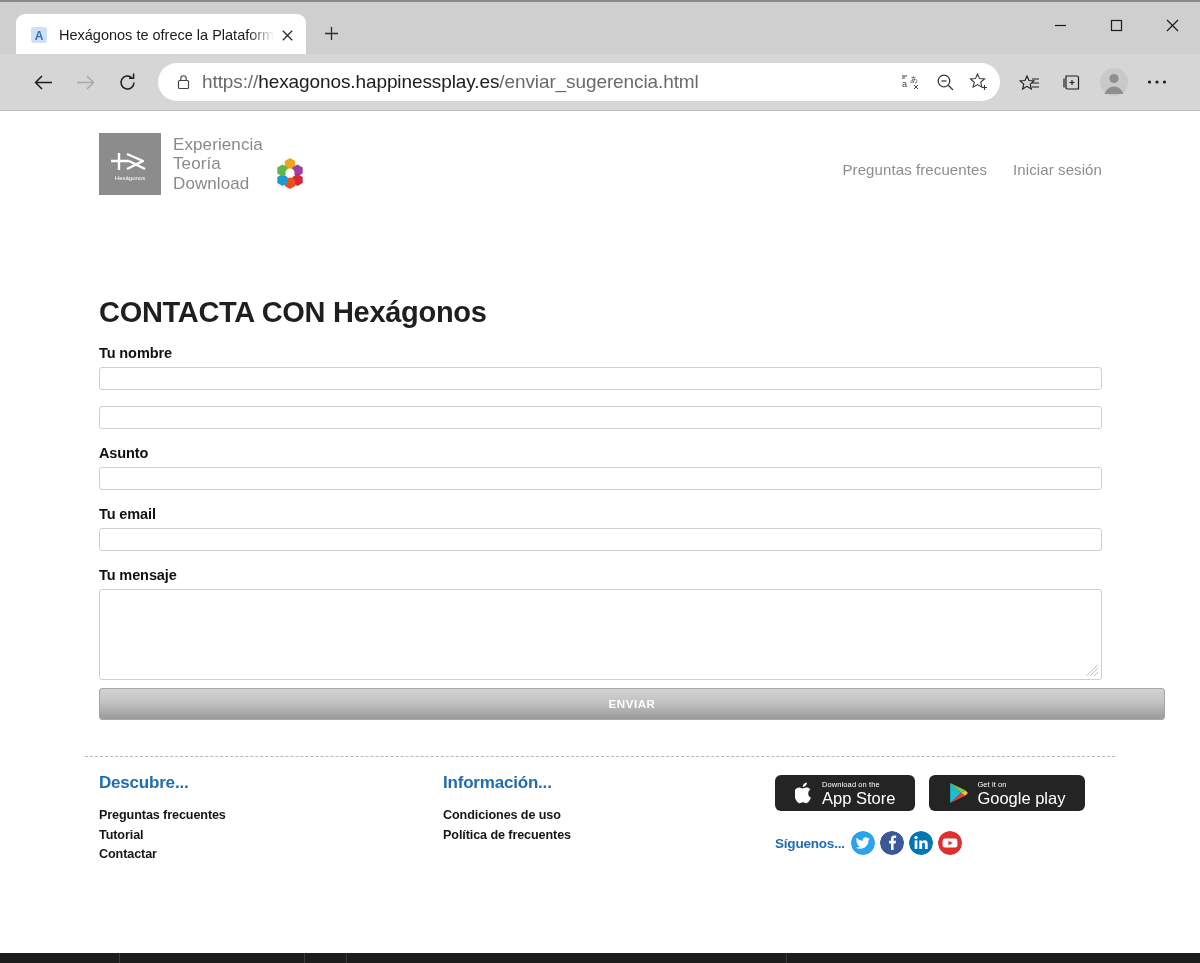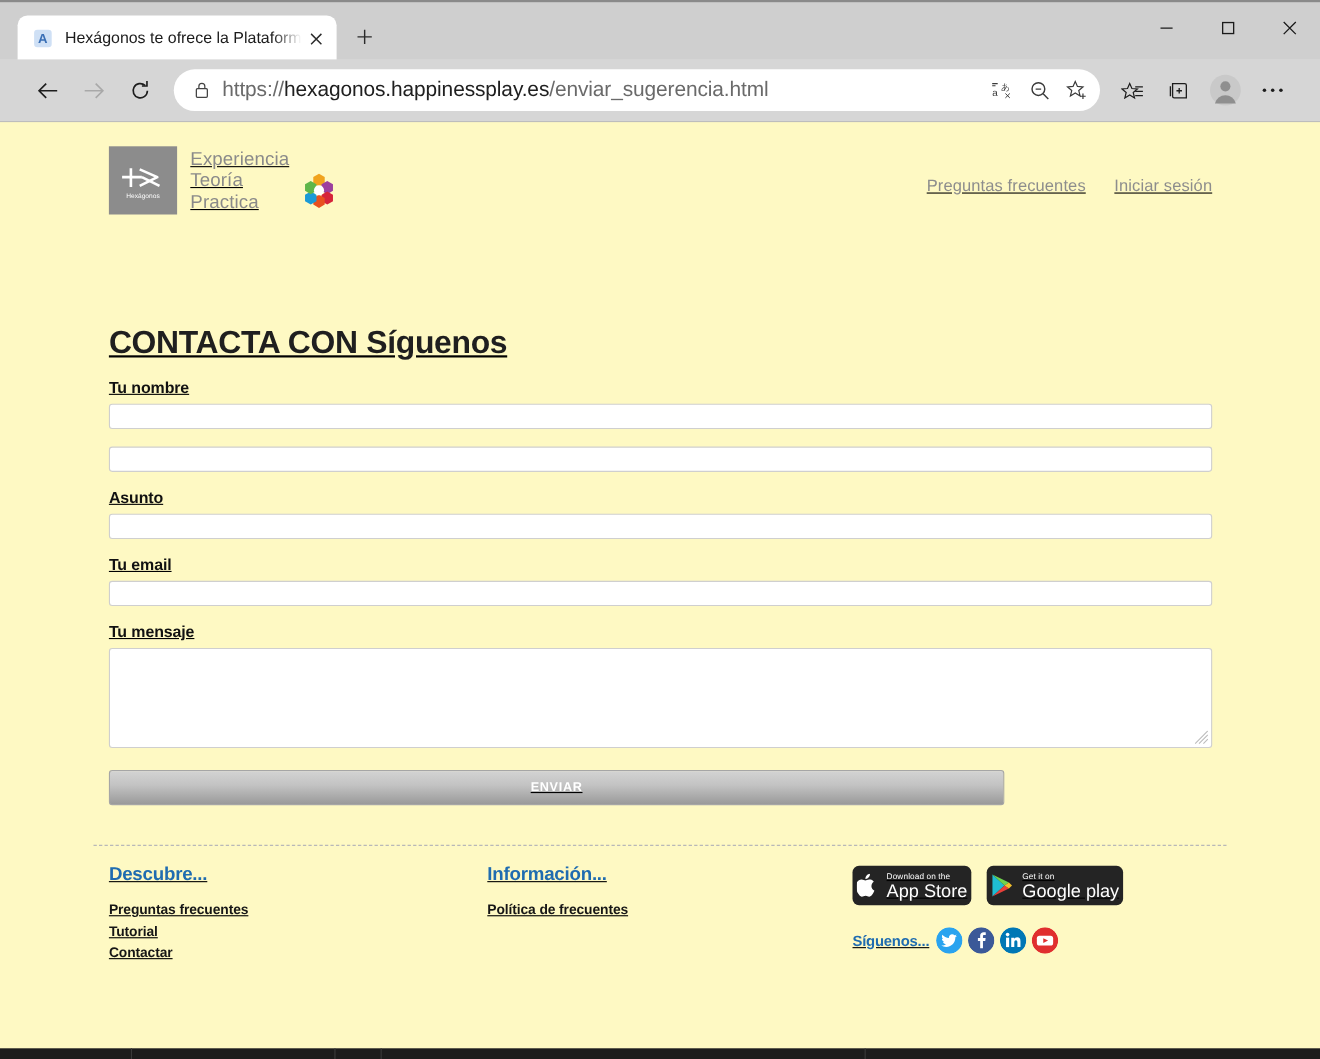--- a/index.html
+++ b/index.html
@@ -94,24 +94,23 @@
     display: flex; align-items: center; justify-content: center; color: #3a3a3a;
   }
   .toolicon {
     width: 42px; height: 42px; flex: 0 0 42px;
     display: flex; align-items: center; justify-content: center; color: #1d1d1d;
   }
   .avatar-btn { width: 44px; flex: 0 0 44px; display: flex; align-items: center; justify-content: center; }
 
   
   .viewport {
-    flex: 1 1 auto; background: #fef9c3;
+    flex: 1 1 auto; background: #ffffff;
     position: relative; overflow: hidden;
     border-top: 1px solid #bdbdbd;
-    text-decoration: underline;
   }
   .page { width: 1200px; padding: 0; }
 
   
   .site-header {
     display: flex; align-items: center; justify-content: space-between;
     padding: 14px 98px 0 99px;
     height: 92px;
   }
   .logo { display: flex; align-items: center; }
@@ -155,22 +154,22 @@
     background: #ffffff; font-size: 14px; resize: none;
     font-family: "Liberation Sans", sans-serif;
     padding: 4px 6px; color: #222; position: relative;
   }
   .ta-wrap { position: relative; width: 1003px; }
   .ta-handle {
     position: absolute; right: 3px; bottom: 3px;
     width: 13px; height: 13px; pointer-events: none;
   }
   .submit-btn {
-    display: block; width: 814px; height: 32px;
-    margin-top: 20px;
+    display: block; width: 1066px; height: 32px;
+    margin-top: 8px;
     border: 1px solid #a6a6a6; border-radius: 3px;
     background: linear-gradient(to bottom, #d3d3d3 0%, #c3c3c3 42%, #9a9a9a 100%);
     color: #ffffff; font-size: 11.5px; font-weight: bold;
     letter-spacing: 0.6px;
     font-family: "Liberation Sans", sans-serif;
   }
 
   
   .footer {
     margin: 36px 85px 0 85px;
@@ -189,21 +188,21 @@
   }
   .fcol-link {
     display: block; color: #161616; font-size: 12.6px; font-weight: bold;
     text-decoration: none; line-height: 19.5px; letter-spacing: -0.1px;
   }
   .fcol.c3 { flex: 1 1 auto; padding-left: 6px; }
   .badges { display: flex; gap: 14px; margin-top: 2px; }
   .badge {
     background: #242424; border-radius: 6px;
     display: flex; align-items: center;
-    padding: 0 4px; height: 36px; color: #fff;
+    padding: 0 20px; height: 36px; color: #fff;
   }
   .badge .b-sub { font-size: 7.5px; line-height: 9px; letter-spacing: 0.1px; }
   .badge .b-main { font-size: 16.5px; line-height: 18px; font-weight: normal; }
   .badge-ico { margin-right: 8px; flex: 0 0 auto; display:flex; align-items:center;}
   .social-row { display: flex; align-items: center; margin-top: 20px; }
   .social-label {
     color: #1f6cb0; font-size: 13.5px; font-weight: bold; margin-right: 6px;
     letter-spacing: -0.2px;
   }
   .social-ico { width: 24px; height: 24px; margin-right: 5px; border-radius: 50%; }
@@ -355,21 +354,21 @@
               <path d="M12 28 H30 M20 20 V37" stroke="#ffffff" stroke-width="2.4" fill="none"></path>
               <path d="M28 21 L44 28 L28 36" stroke="#ffffff" stroke-width="2.4" fill="none" stroke-linejoin="round"></path>
               <path d="M30 28 L46 36" stroke="#ffffff" stroke-width="2.4" fill="none"></path>
               <text x="31" y="47" font-family="Liberation Sans, sans-serif" font-size="6" fill="#ffffff" text-anchor="middle">Hexágonos</text>
             </svg>
           </div>
           <div class="logo-row">
             <div class="logo-words">
               <div>Experiencia</div>
               <div>Teoría</div>
-              <div>Practica</div>
+              <div>Download</div>
             </div>
             <div class="logo-flower">
               <svg viewBox="0 0 36 36" width="36" height="36">
                 <g>
                   <path d="M18 3 l5.2 3 v6 l-5.2 3 l-5.2 -3 v-6 z" fill="#f0a31e"></path>
                   <path d="M29 9.5 l5.2 3 v6 l-5.2 3 l-5.2 -3 v-6 z" fill="#9c3f9e" transform="translate(-3.5,0)"></path>
                   <path d="M29 22 l5.2 3 v6 l-5.2 3 l-5.2 -3 v-6 z" fill="#d6243a" transform="translate(-3.5,-3)"></path>
                   <path d="M18 28 l5.2 3 v6 l-5.2 3 l-5.2 -3 v-6 z" fill="#e8501f" transform="translate(0,-6)"></path>
                   <path d="M7 22 l5.2 3 v6 l-5.2 3 l-5.2 -3 v-6 z" fill="#1b9ad6" transform="translate(3.5,-3)"></path>
                   <path d="M7 9.5 l5.2 3 v6 l-5.2 3 l-5.2 -3 v-6 z" fill="#5fb64a" transform="translate(3.5,0)"></path>
@@ -379,21 +378,21 @@
             </div>
           </div>
         </div>
         <div class="site-nav">
           <a href="#">Preguntas frecuentes</a>
           <a href="#">Iniciar sesión</a>
         </div>
       </div>
 
       <div class="content">
-        <h1 class="page-title">CONTACTA CON Síguenos</h1>
+        <h1 class="page-title">CONTACTA CON Hexágonos</h1>
 
         <div>
           <div class="field-label">Tu nombre</div>
           <input class="field-input" placeholder="" style="">
         </div>
 
         <div>
           <input class="field-input" placeholder="" style="">
         </div>
 
@@ -423,20 +422,21 @@
       <div class="footer">
         <div class="fcol c1">
           <div class="fcol-title">Descubre...</div>
           <a class="fcol-link" href="#">Preguntas frecuentes</a>
           <a class="fcol-link" href="#">Tutorial</a>
           <a class="fcol-link" href="#">Contactar</a>
         </div>
 
         <div class="fcol c2">
           <div class="fcol-title">Información...</div>
+          <a class="fcol-link" href="#">Condiciones de uso</a>
           <a class="fcol-link" href="#">Política de frecuentes</a>
         </div>
 
         <div class="fcol c3">
           <div class="badges">
             <div class="badge">
               <span class="badge-ico">
                 <svg width="19" height="22" viewBox="0 0 19 22">
                   <path d="M13.2 11.4 c0 -2.6 2.1 -3.8 2.2 -3.9 -1.2 -1.8 -3.1 -2 -3.8 -2 -1.6 -0.2 -3.1 0.9 -3.9 0.9 -0.8 0 -2.1 -0.9 -3.4 -0.9 -1.8 0 -3.4 1 -4.3 2.6 -1.8 3.2 -0.5 7.9 1.3 10.5 0.9 1.3 1.9 2.7 3.2 2.6 1.3 -0.05 1.8 -0.85 3.4 -0.85 1.6 0 2 0.85 3.4 0.8 1.4 -0.05 2.3 -1.3 3.2 -2.6 1 -1.5 1.4 -2.9 1.4 -3 -0.03 -0.02 -2.7 -1.05 -2.7 -4.1 Z" fill="#ffffff"></path>
                   <path d="M10.8 3.6 c0.7 -0.85 1.2 -2 1.05 -3.2 -1.0 0.05 -2.3 0.7 -3.0 1.55 -0.65 0.75 -1.25 1.95 -1.1 3.1 1.15 0.1 2.3 -0.6 3.05 -1.45 Z" fill="#ffffff"></path>

